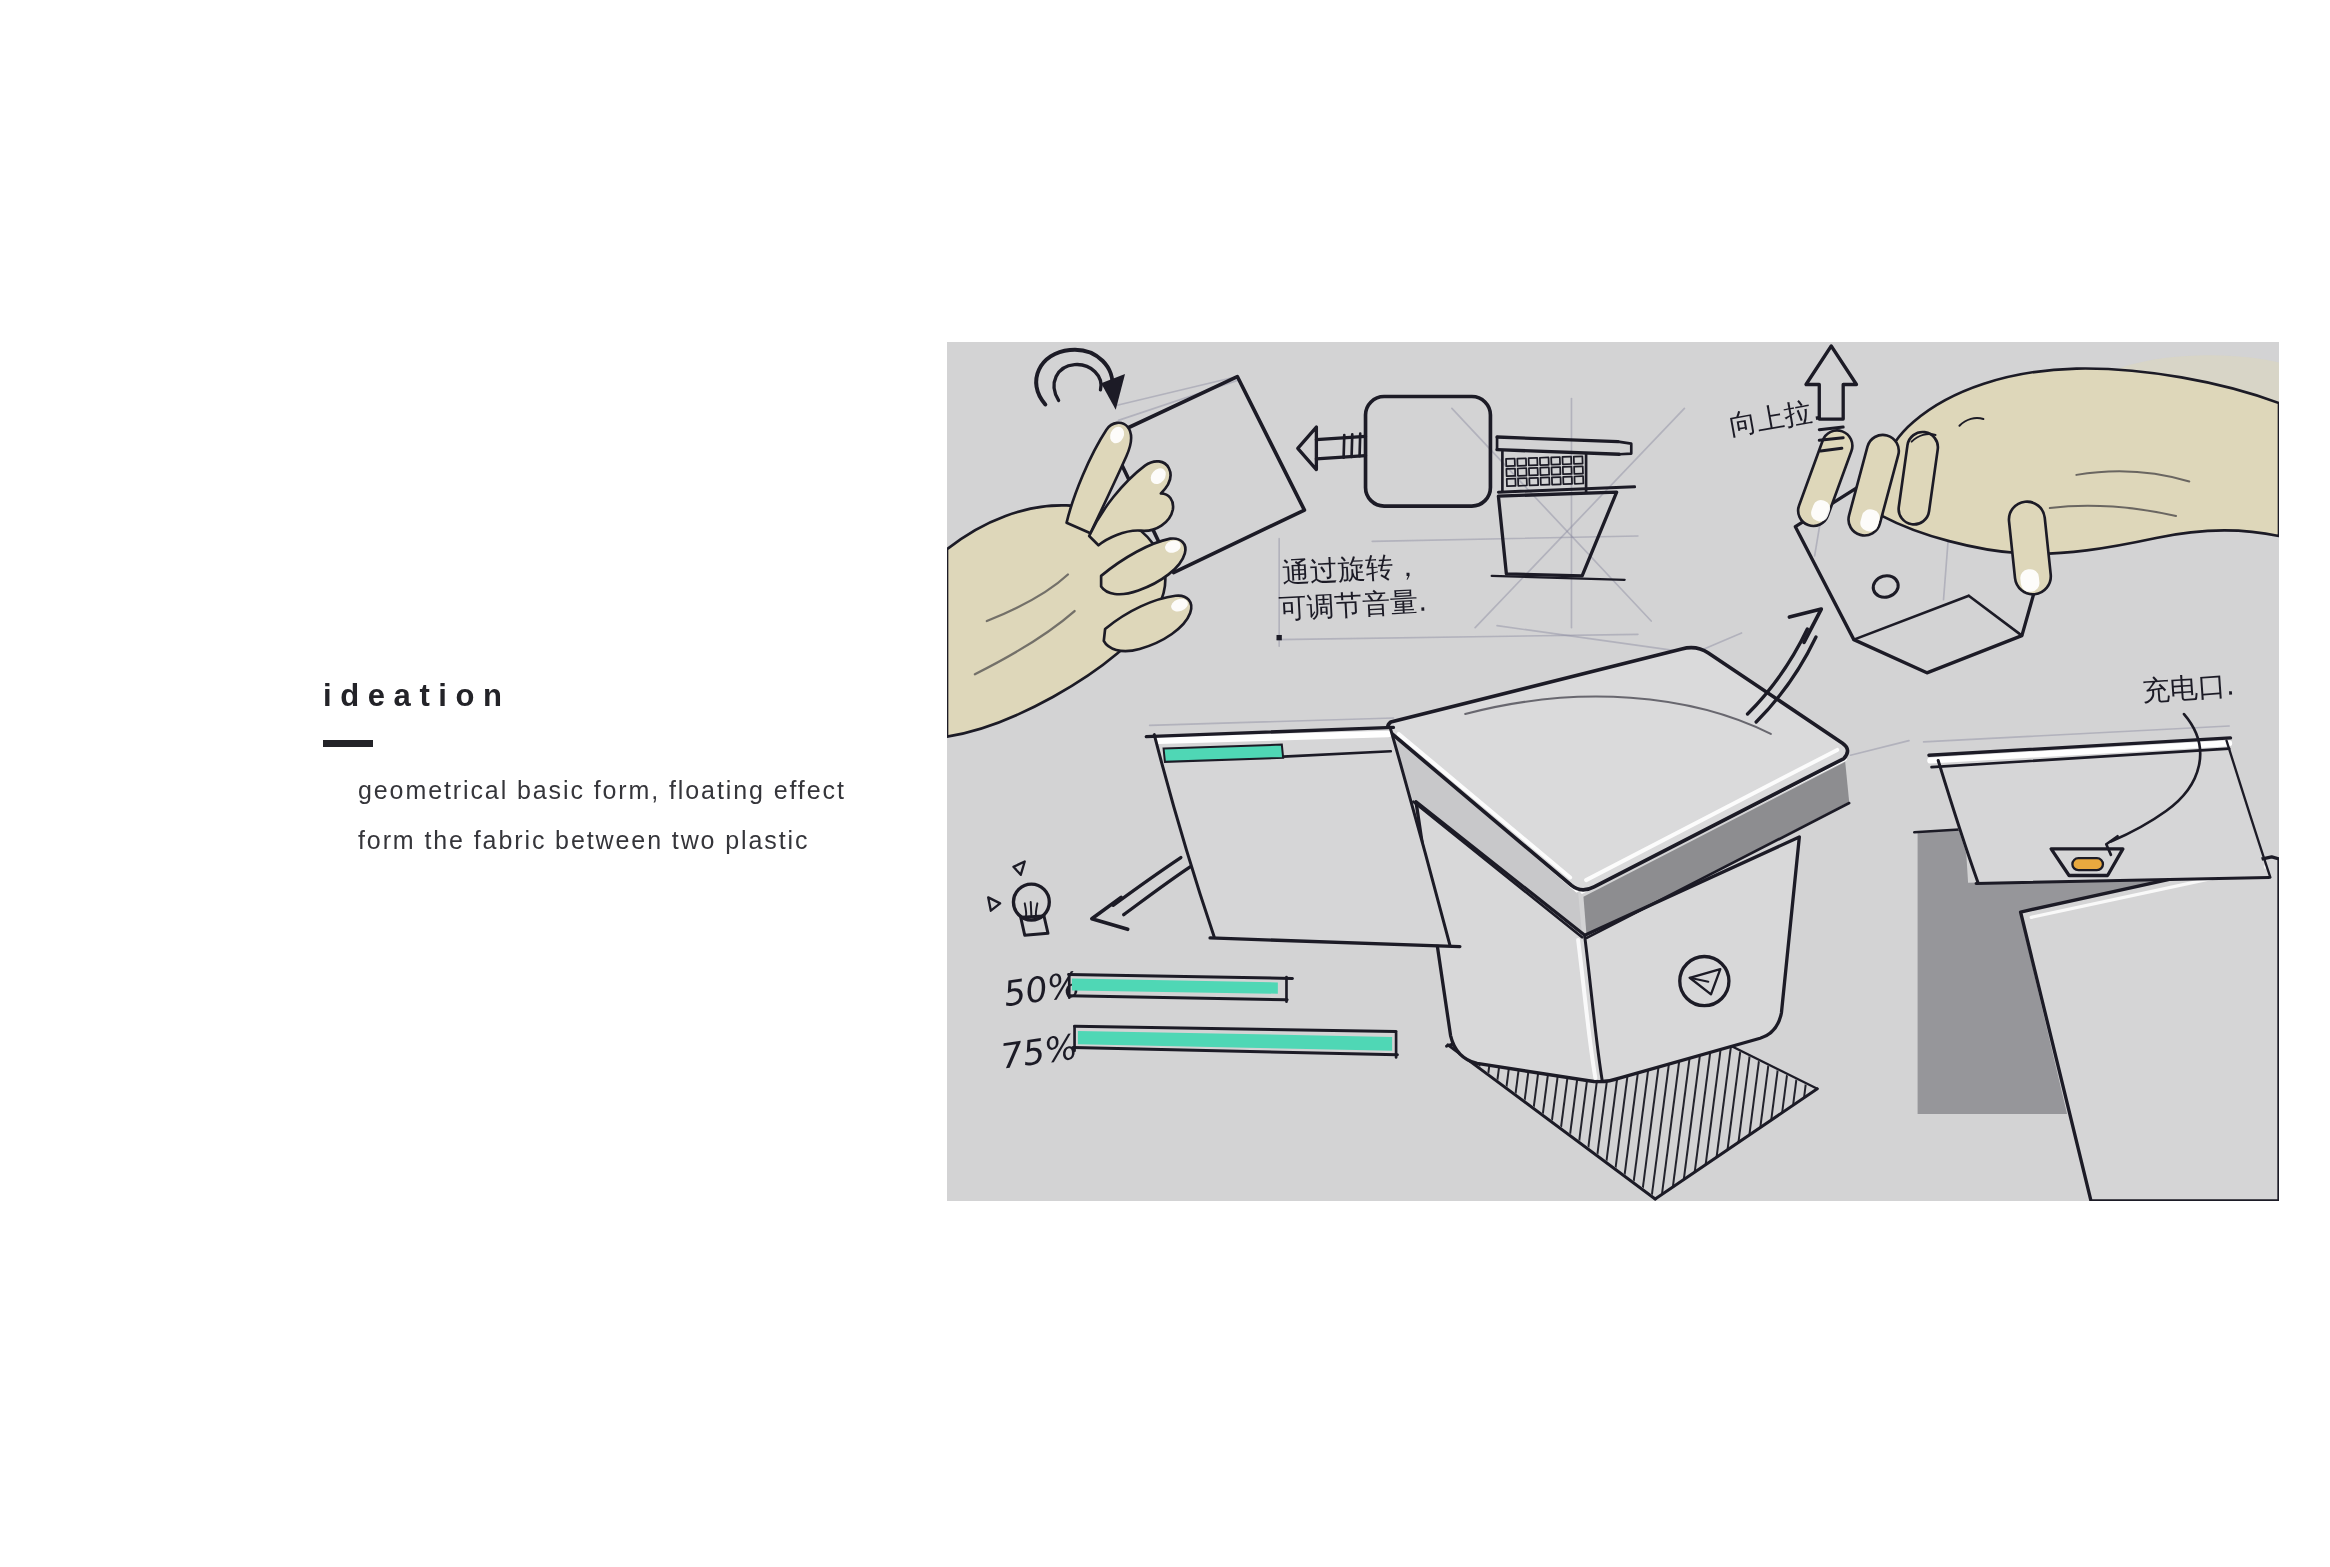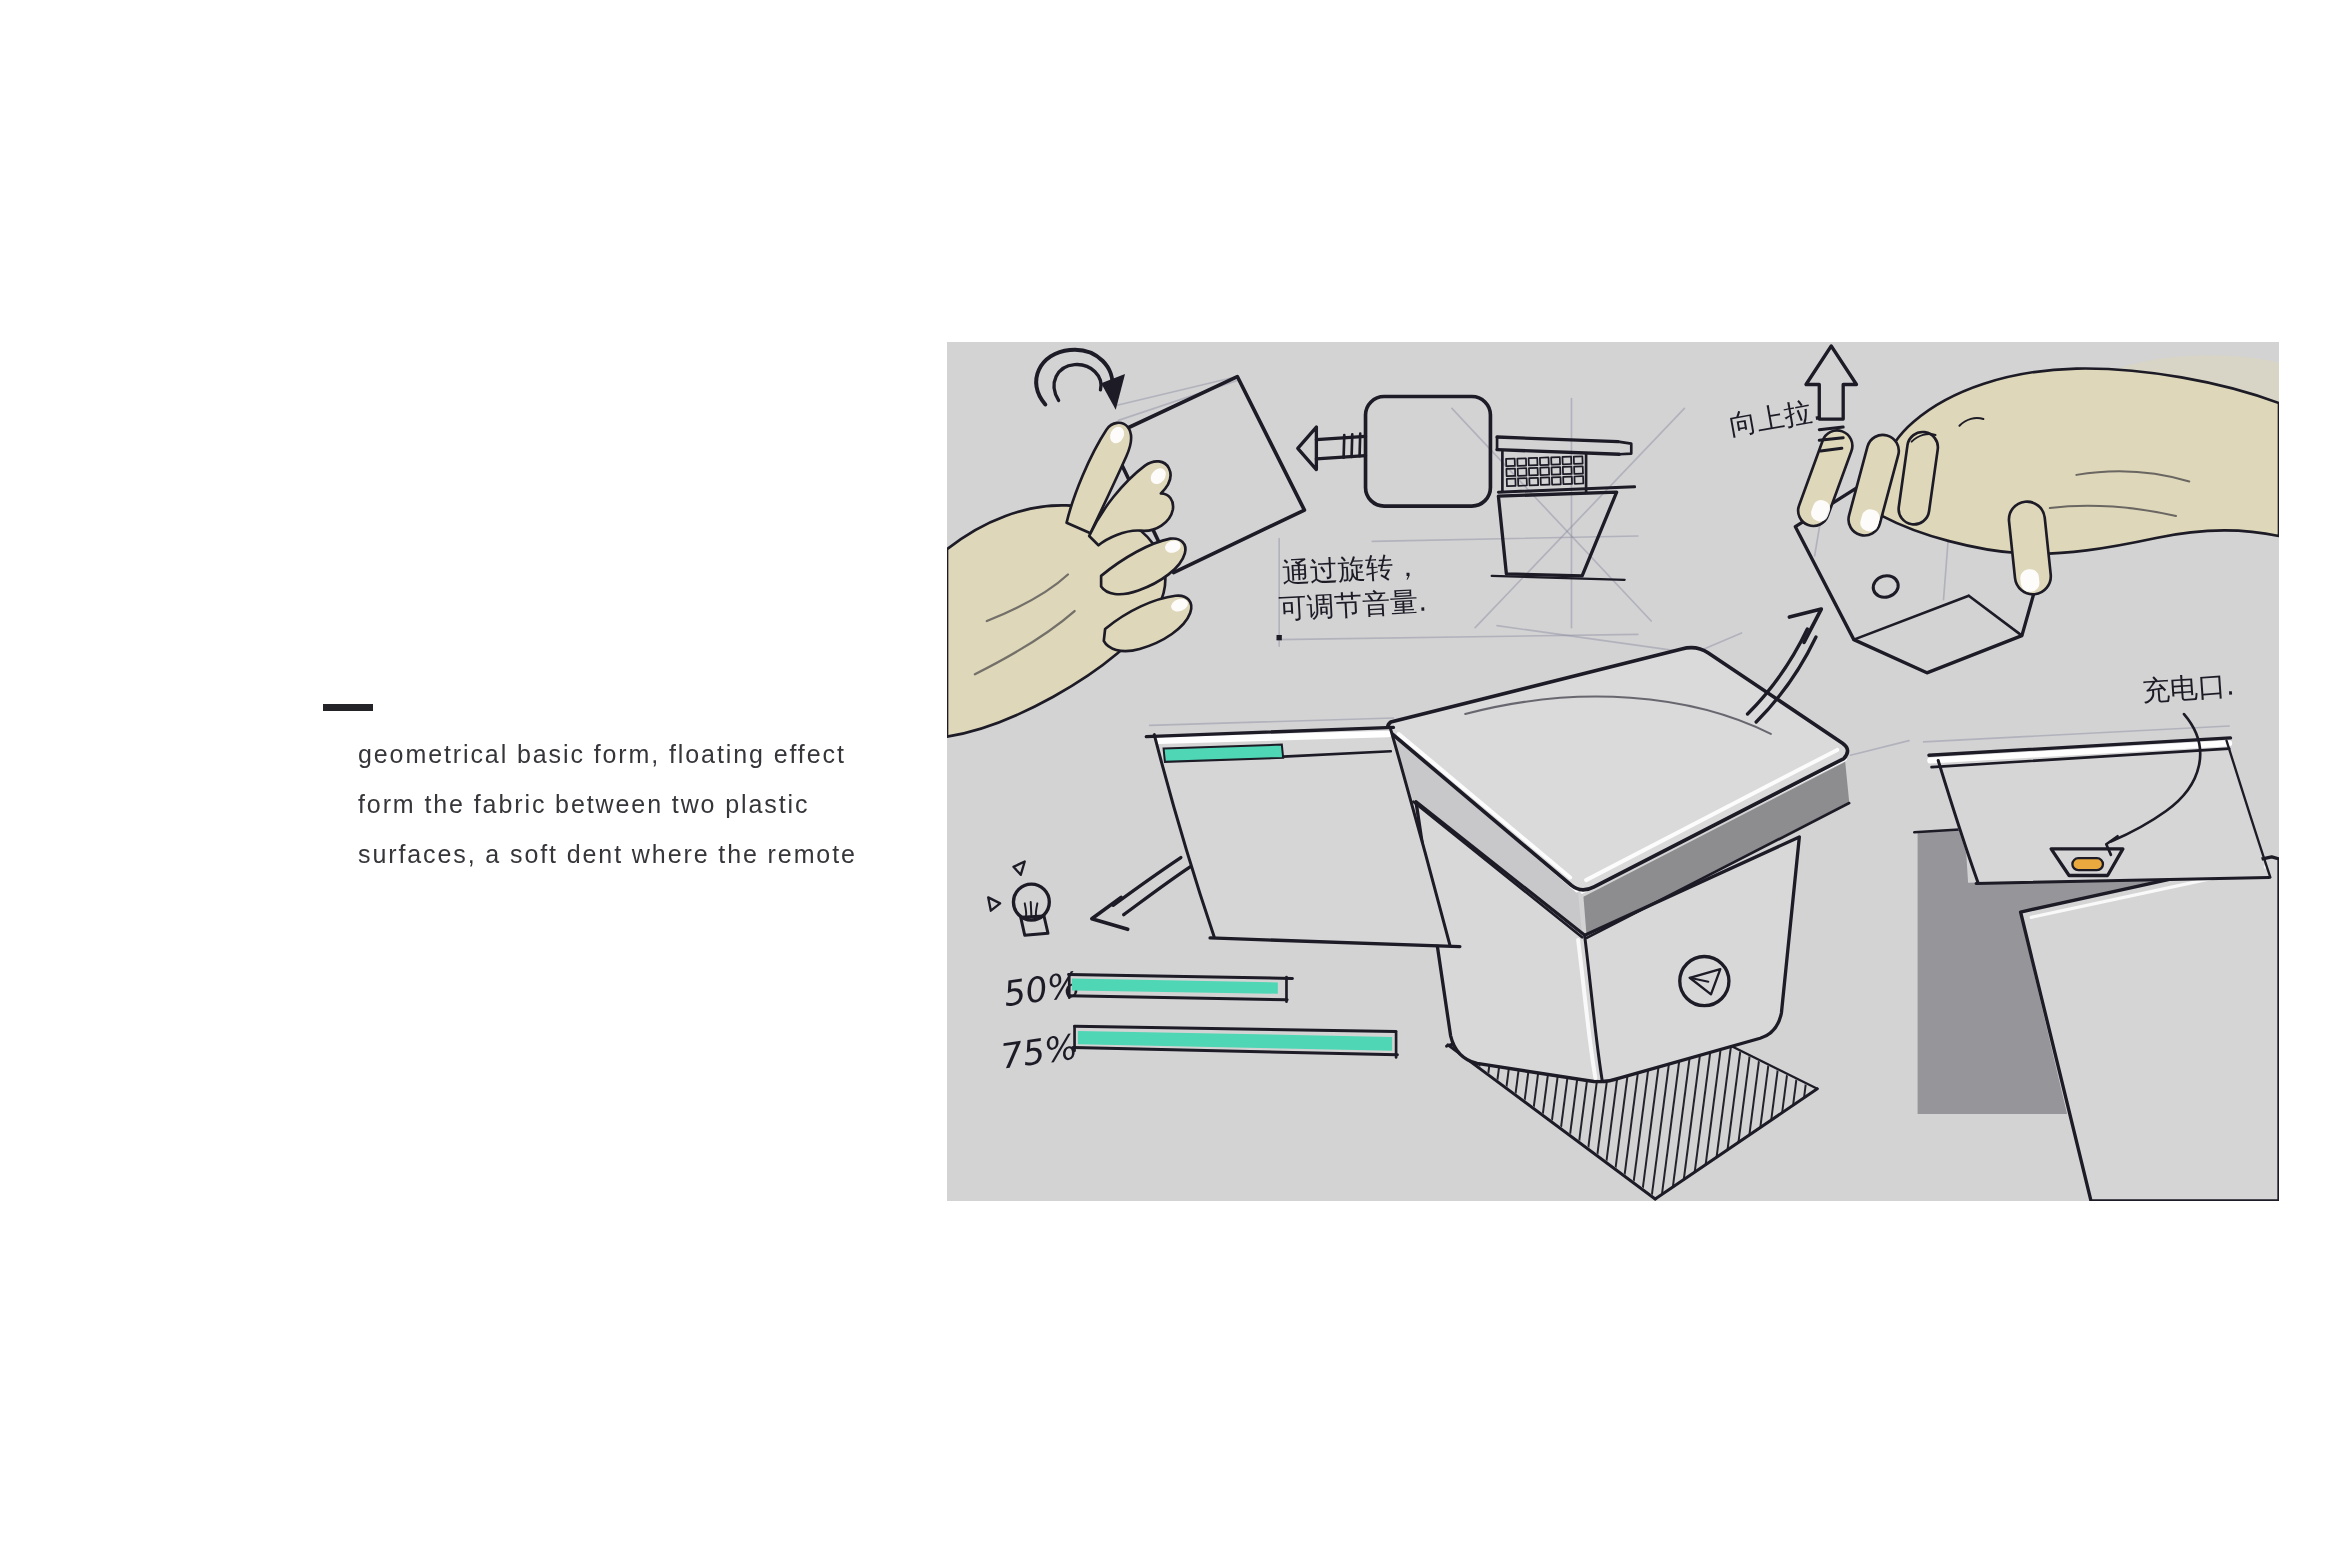--- a/index.html
+++ b/index.html
@@ -24,25 +24,25 @@
   .pct{font-size:52px;font-style:italic;}
   .ink{stroke:var(--ink);fill:none;stroke-linecap:round;stroke-linejoin:round;}
   .faintln{stroke:var(--faint);fill:none;opacity:.45;stroke-linecap:round;}
   .white{stroke:#ffffff;fill:none;stroke-linecap:round;}
   .skinfill{fill:var(--skin);stroke:var(--ink);stroke-width:4;stroke-linejoin:round;}
 </style>
 </head>
 <body>
 
 <div class="left-col">
+  <h1 class="sec-title">ideation</h1>
   <div class="sec-divider"></div>
   <div class="sec-para">
     <div class="pline">geometrical basic form, floating effect</div>
     <div class="pline">form the fabric between two plastic</div>
-    <div class="pline">surfaces, a soft dent where the remote</div>
   </div>
 </div>
 
 <div class="sketch-panel">
 <svg width="1332" height="859" viewBox="0 0 2005 1293">
   <defs>
     <clipPath id="shadowClip">
           <polygon points="758,1058 1002,973 1307,1125 1068,1288"></polygon>
         </clipPath>
   </defs>

